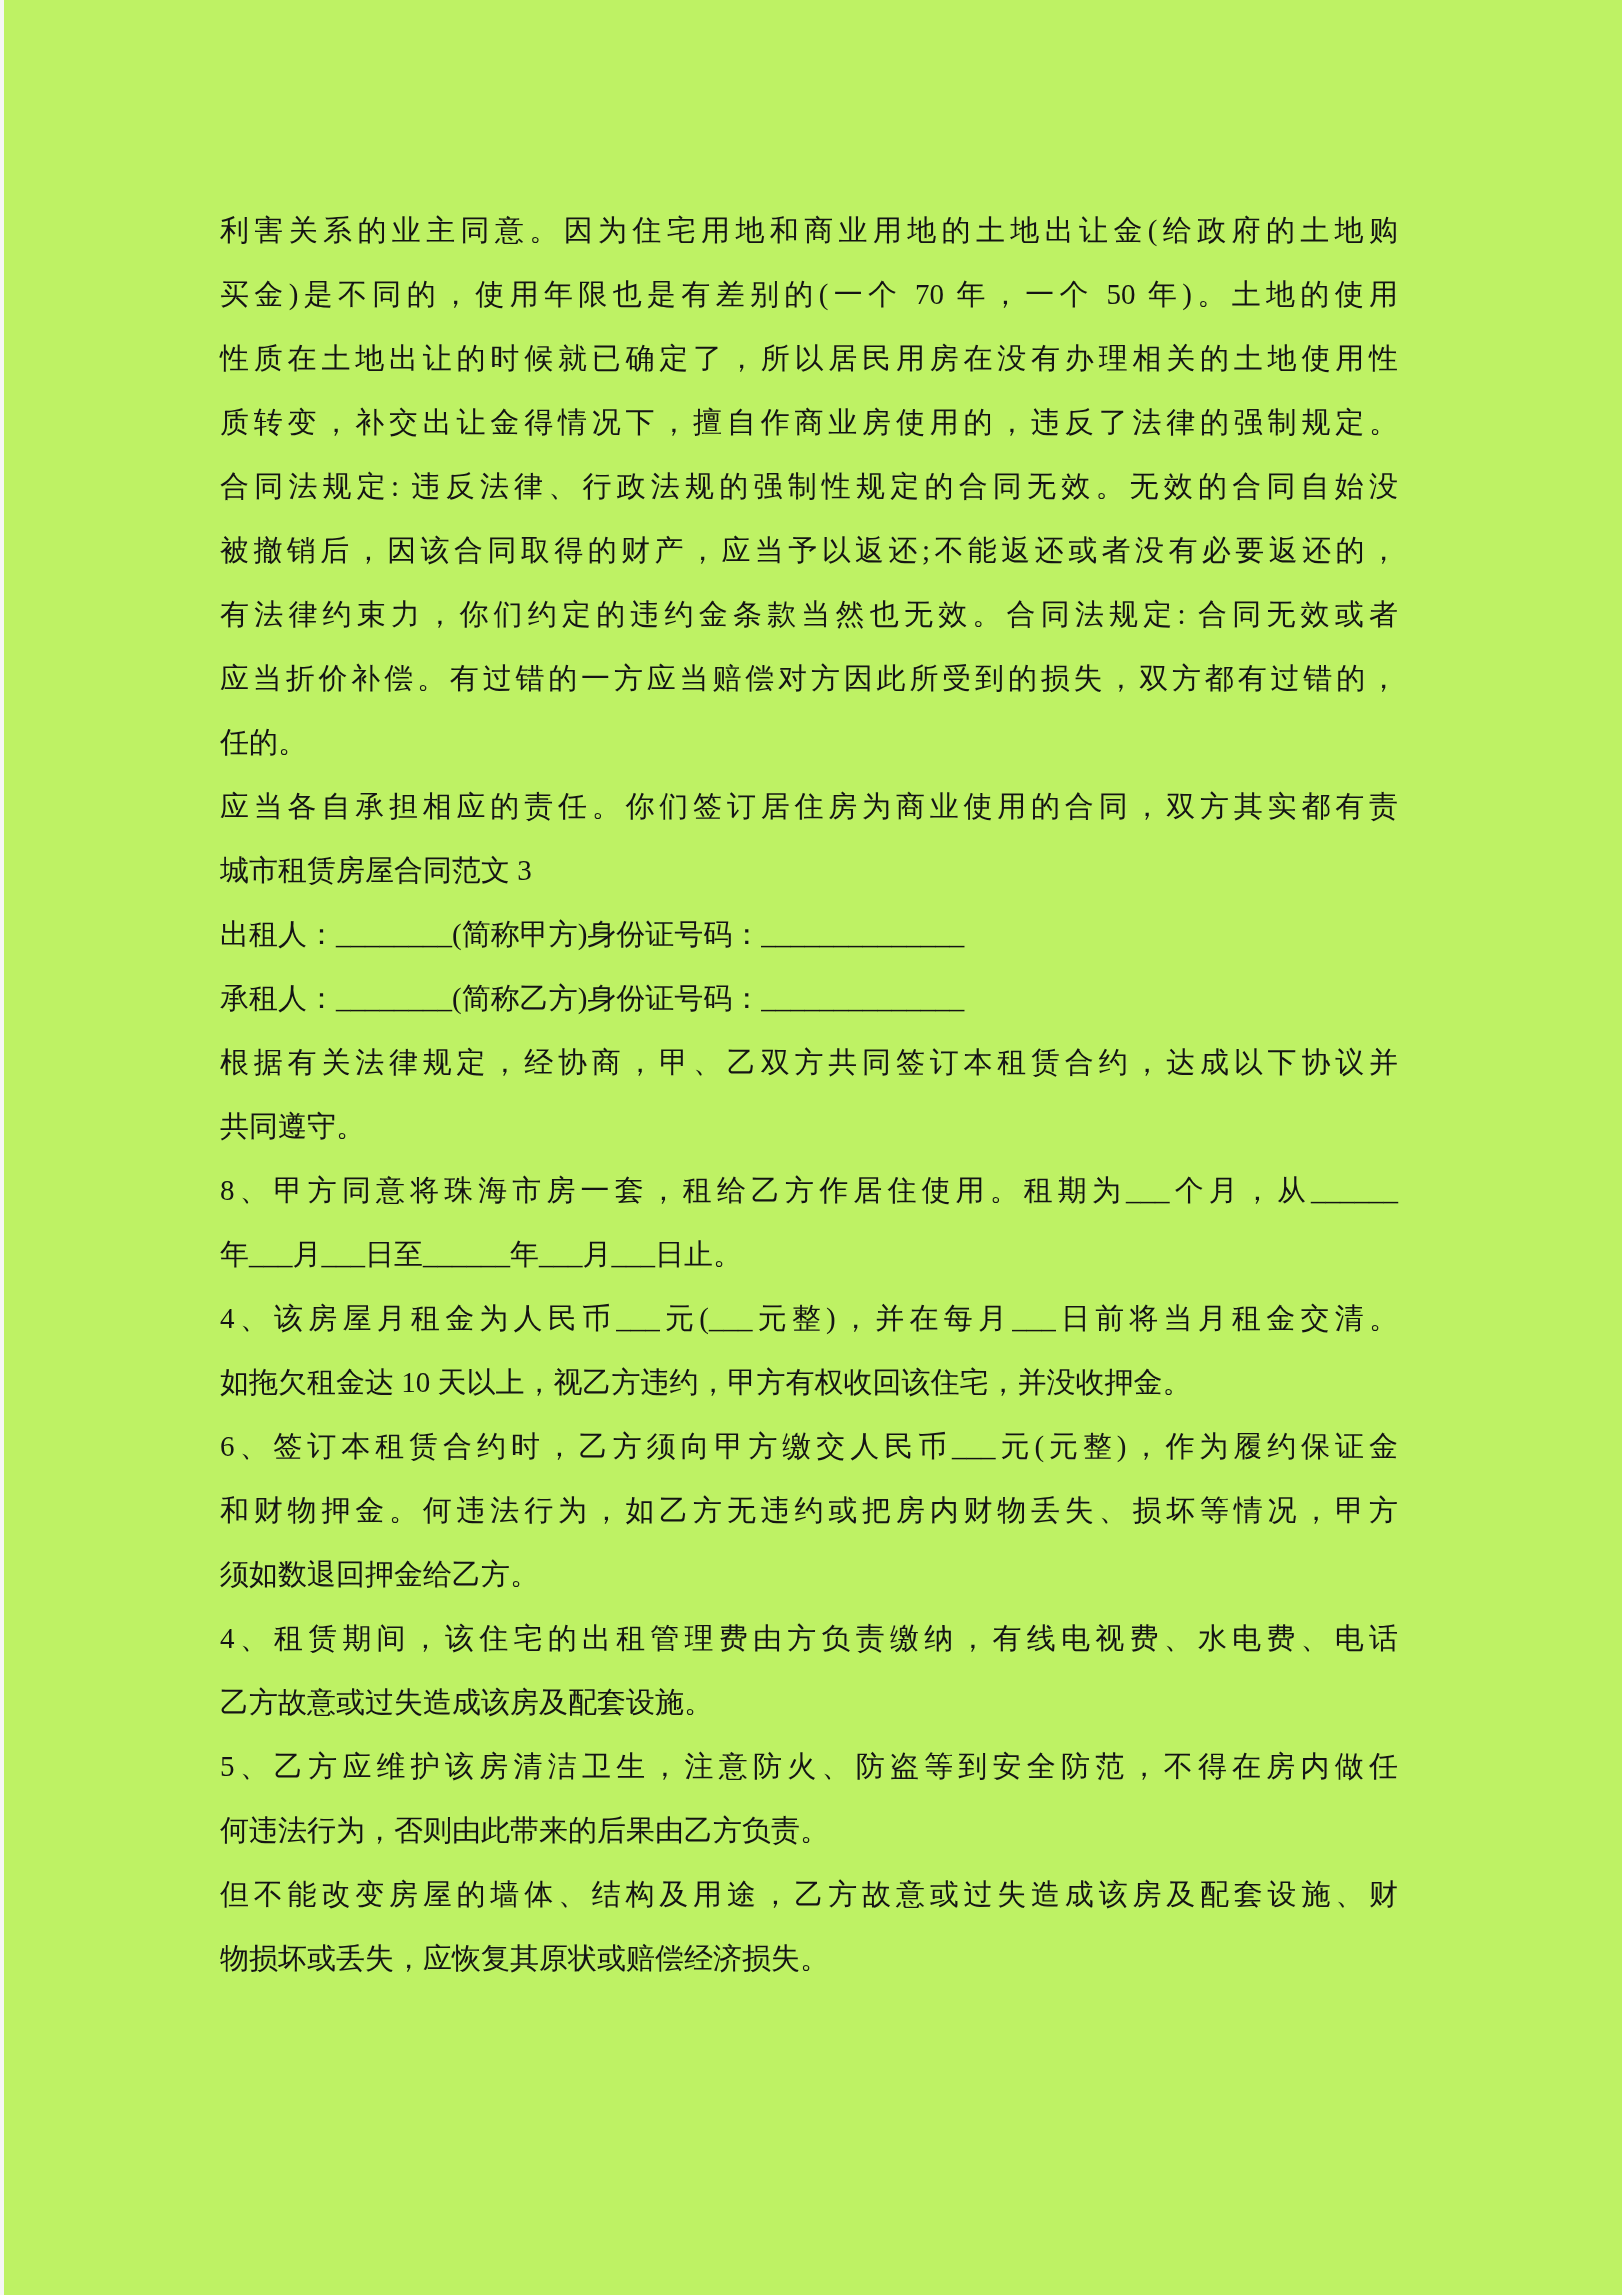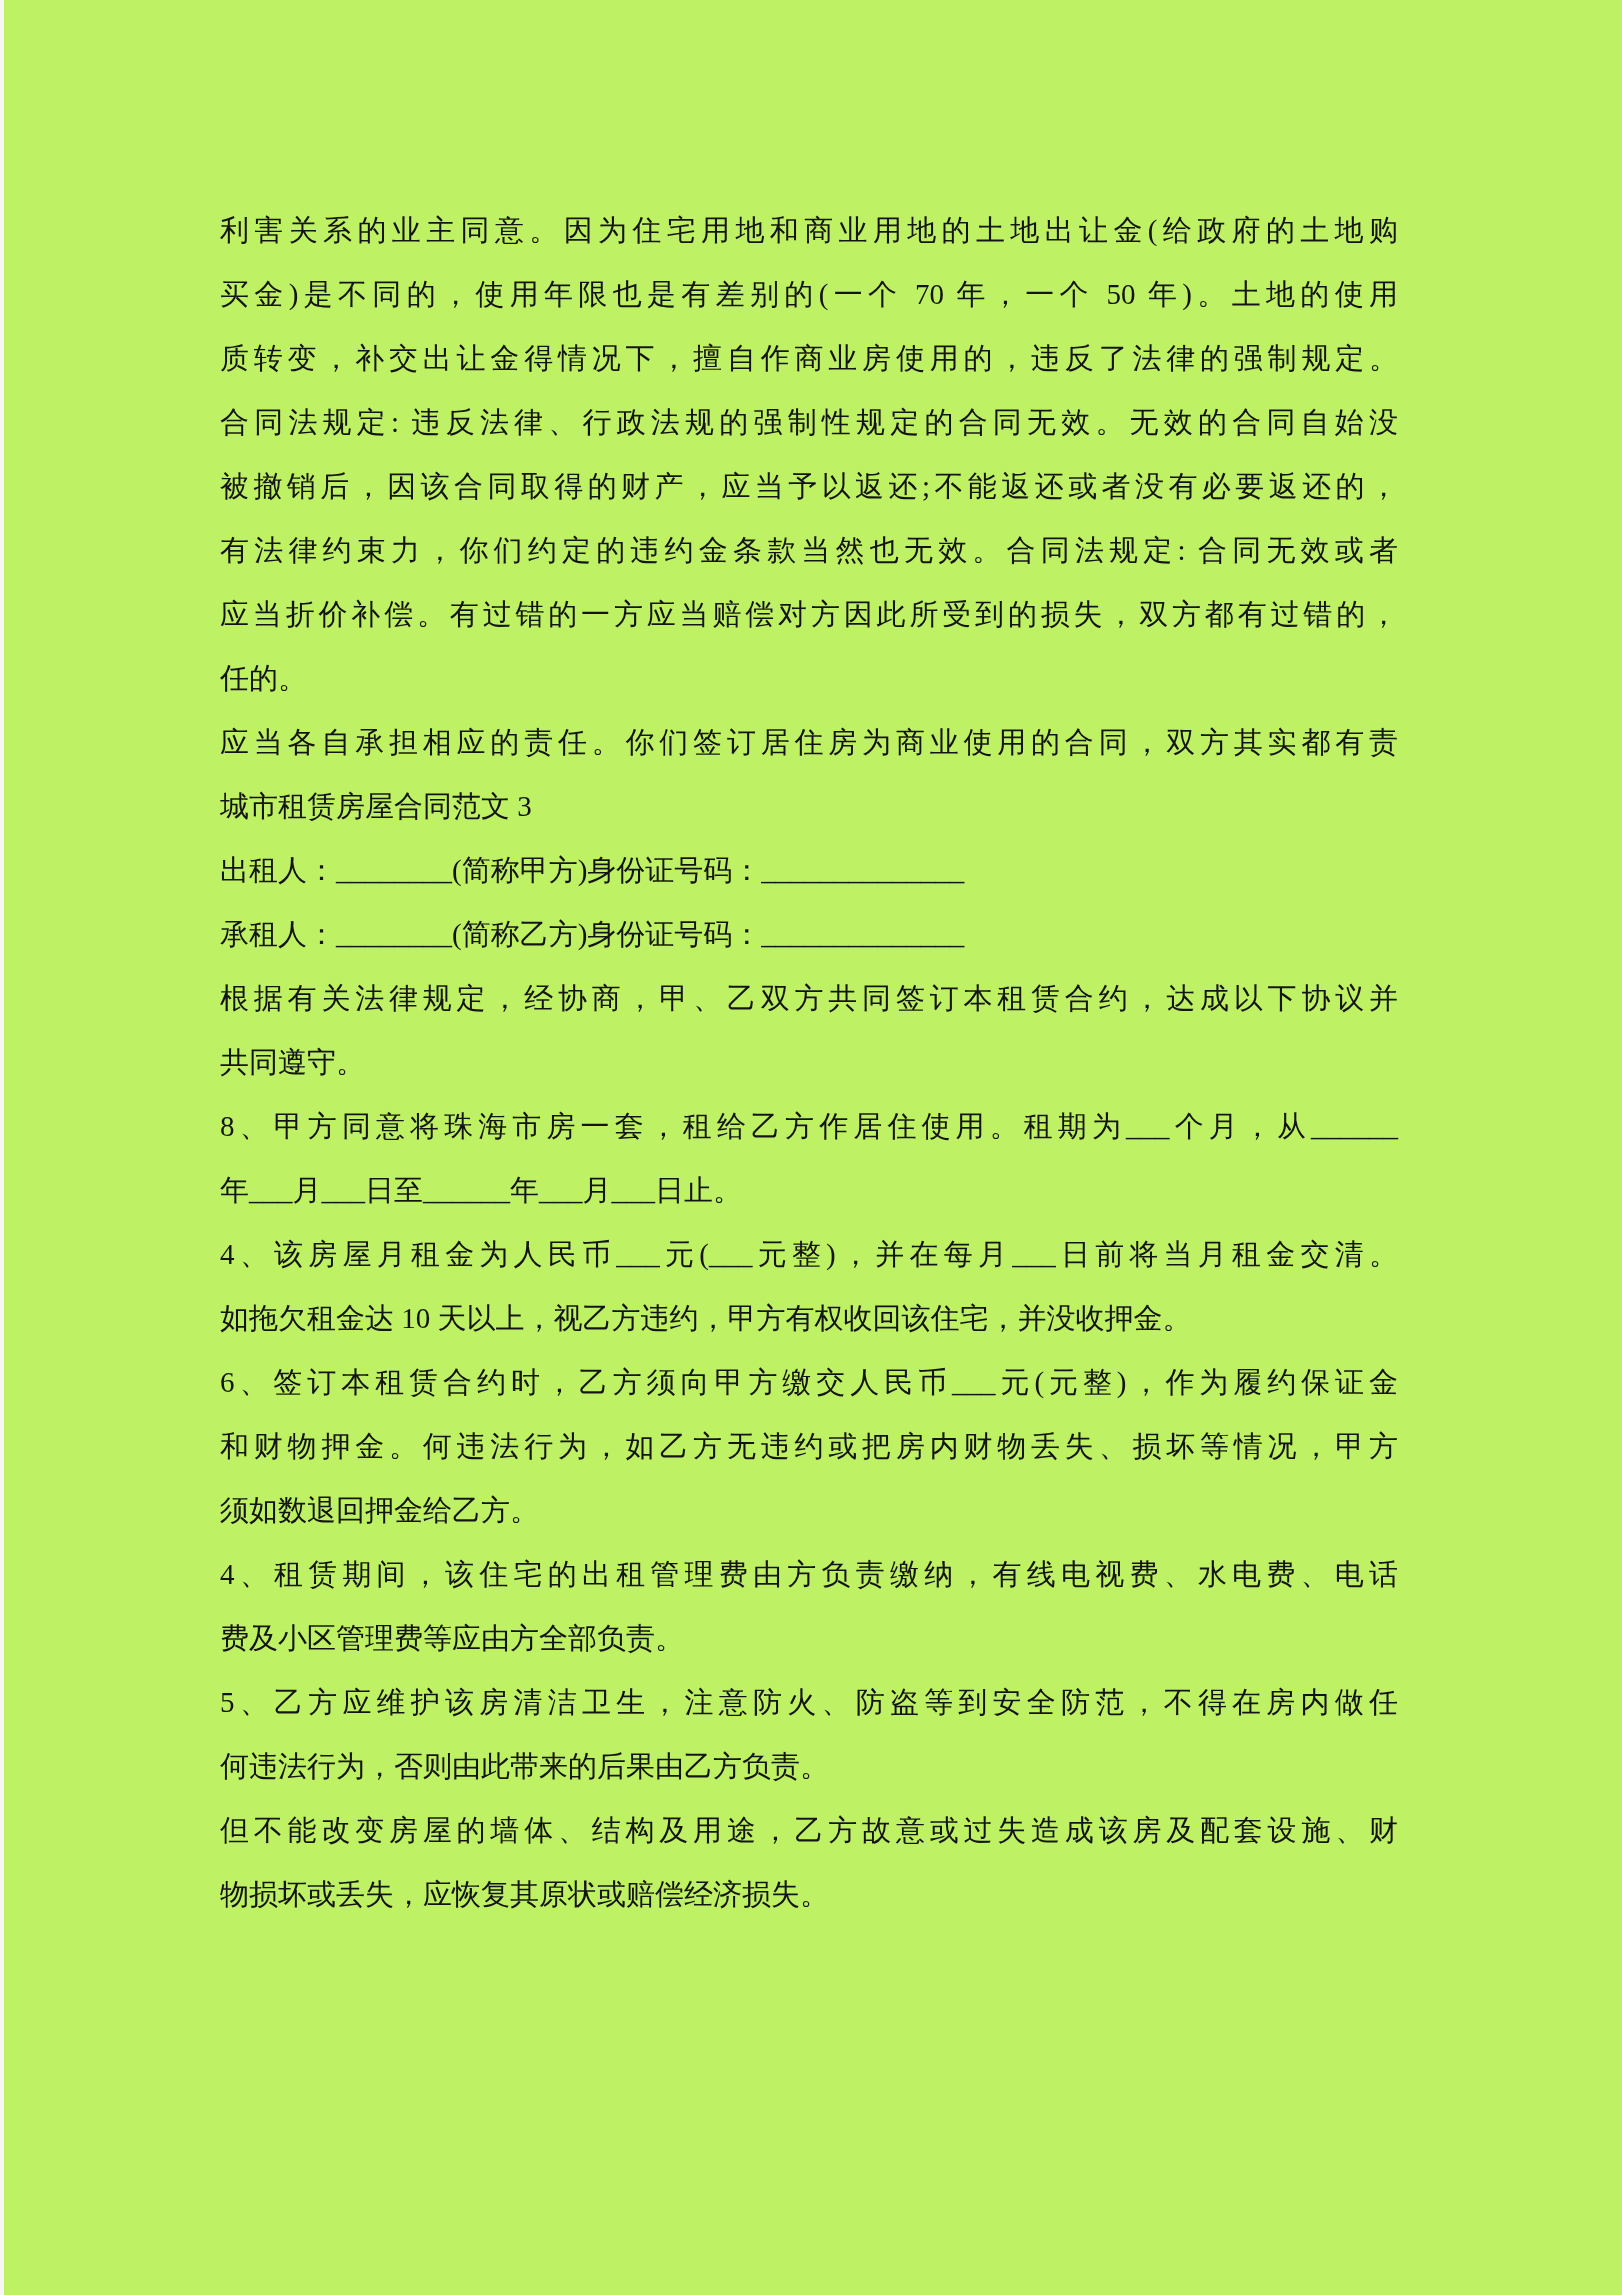--- a/index.html
+++ b/index.html
@@ -45,40 +45,41 @@
     text-align-last: justify;
   }
 </style>
 </head>
 <body>
 
 <div class="page">
   <div class="textblock">
     <div class="line just">利害关系的业主同意。因为住宅用地和商业用地的土地出让金(给政府的土地购</div>
     <div class="line just">买金)是不同的，使用年限也是有差别的(一个 70 年，一个 50 年)。土地的使用</div>
+    <div class="line just">性质在土地出让的时候就已确定了，所以居民用房在没有办理相关的土地使用性</div>
     <div class="line just">质转变，补交出让金得情况下，擅自作商业房使用的，违反了法律的强制规定。</div>
     <div class="line just">合同法规定: 违反法律、行政法规的强制性规定的合同无效。无效的合同自始没</div>
     <div class="line just">被撤销后，因该合同取得的财产，应当予以返还;不能返还或者没有必要返还的，</div>
     <div class="line just">有法律约束力，你们约定的违约金条款当然也无效。合同法规定: 合同无效或者</div>
     <div class="line just">应当折价补偿。有过错的一方应当赔偿对方因此所受到的损失，双方都有过错的，</div>
     <div class="line">任的。</div>
     <div class="line just">应当各自承担相应的责任。你们签订居住房为商业使用的合同，双方其实都有责</div>
     <div class="line">城市租赁房屋合同范文 3</div>
     <div class="line">出租人：________(简称甲方)身份证号码：______________</div>
     <div class="line">承租人：________(简称乙方)身份证号码：______________</div>
     <div class="line just">根据有关法律规定，经协商，甲、乙双方共同签订本租赁合约，达成以下协议并</div>
     <div class="line">共同遵守。</div>
     <div class="line just">8、甲方同意将珠海市房一套，租给乙方作居住使用。租期为___个月，从______</div>
     <div class="line">年___月___日至______年___月___日止。</div>
     <div class="line just">4、该房屋月租金为人民币___元(___元整)，并在每月___日前将当月租金交清。</div>
     <div class="line">如拖欠租金达 10 天以上，视乙方违约，甲方有权收回该住宅，并没收押金。</div>
     <div class="line just">6、签订本租赁合约时，乙方须向甲方缴交人民币___元(元整)，作为履约保证金</div>
     <div class="line just">和财物押金。何违法行为，如乙方无违约或把房内财物丢失、损坏等情况，甲方</div>
     <div class="line">须如数退回押金给乙方。</div>
     <div class="line just">4、租赁期间，该住宅的出租管理费由方负责缴纳，有线电视费、水电费、电话</div>
-    <div class="line">费及小区管理费等应由方全部负责。</div>
+    <div class="line">乙方故意或过失造成该房及配套设施。</div>
     <div class="line just">5、乙方应维护该房清洁卫生，注意防火、防盗等到安全防范，不得在房内做任</div>
     <div class="line">何违法行为，否则由此带来的后果由乙方负责。</div>
     <div class="line just">但不能改变房屋的墙体、结构及用途，乙方故意或过失造成该房及配套设施、财</div>
     <div class="line">物损坏或丢失，应恢复其原状或赔偿经济损失。</div>
   </div>
 </div>
 
 
 </body></html>

